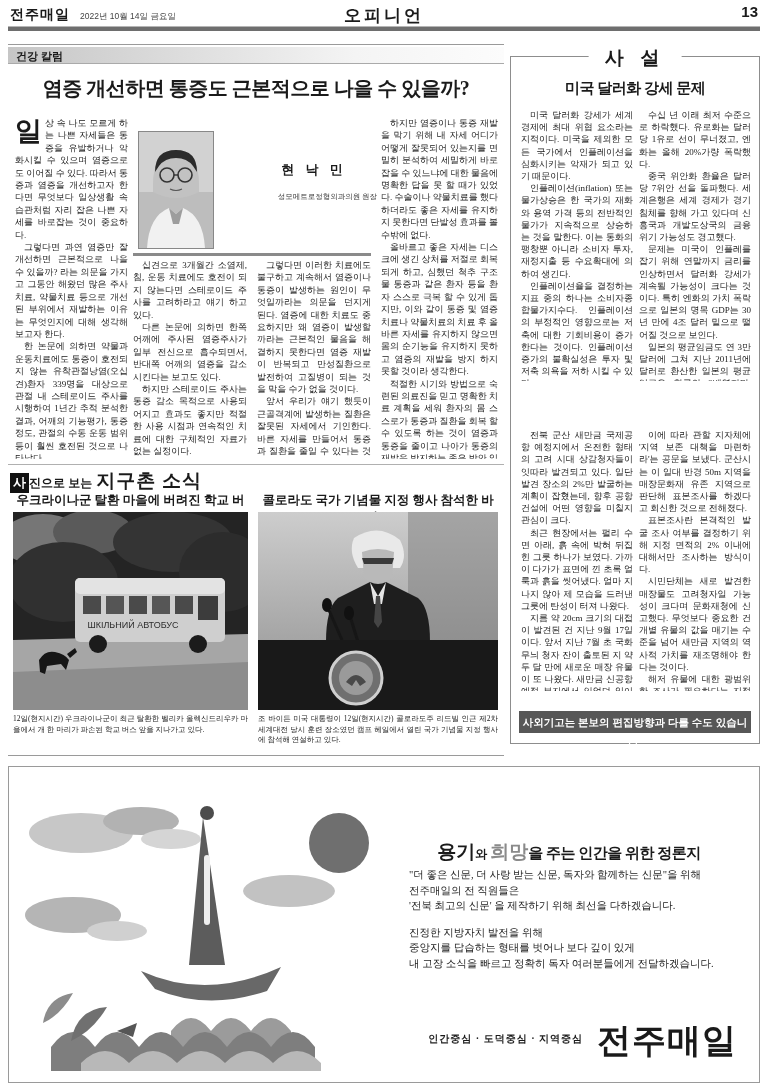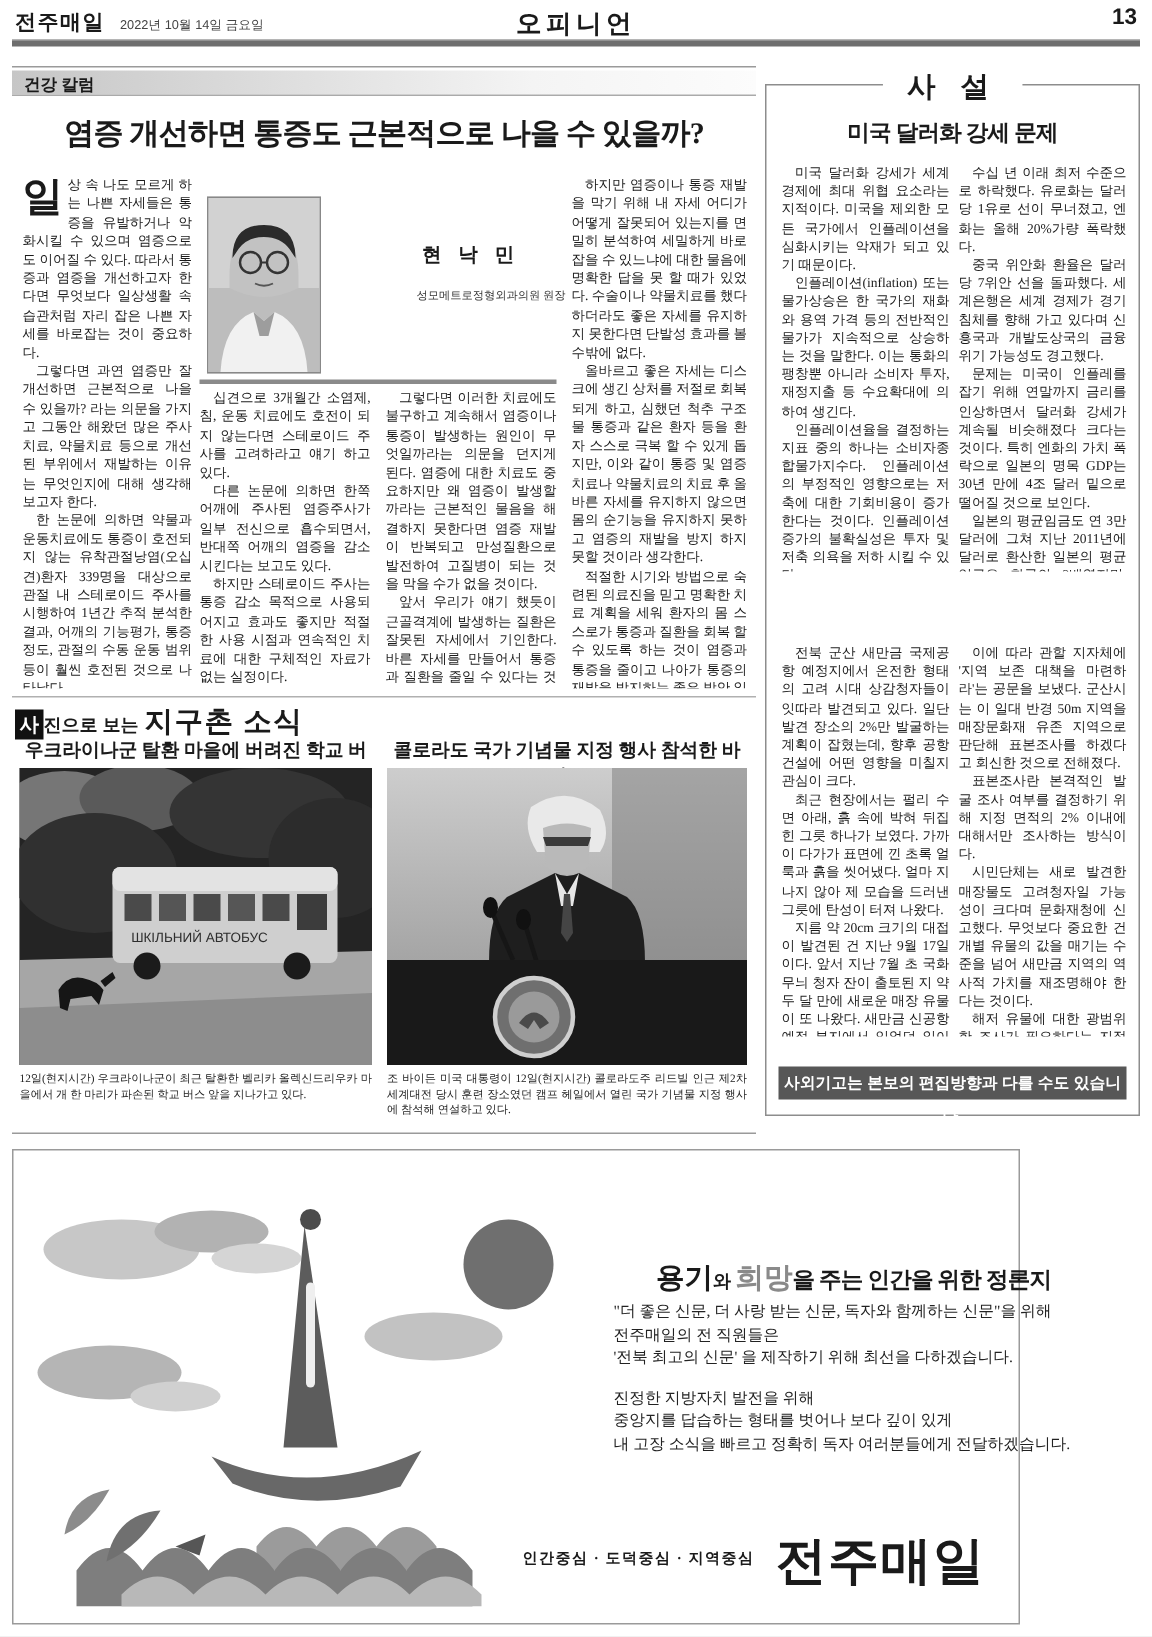--- a/index.html
+++ b/index.html
@@ -53,21 +53,21 @@
   .ed-t2 { top:340px; }
   .ed-col { position:absolute; font-size:9px; line-height:12.2px; text-align:justify; overflow:hidden; word-break:break-all;}
   .ed-col p { text-indent:9px; }
   .e1a { left:10px;  top:52px; width:112px; height:272px;}
   .e1b { left:128px; top:52px; width:112px; height:272px;}
   .e2a { left:10px;  top:372px; width:112px; height:262px;}
   .e2b { left:128px; top:372px; width:112px; height:262px;}
   .disclaimer { position:absolute; left:8px; right:8px; bottom:10px; height:22px; background:#575757; color:#fff;
     font-size:10.5px; font-weight:bold; text-align:center; line-height:22px; font-family:"Liberation Sans",sans-serif;}
   
-  .ad { position:absolute; left:8px; top:766px; width:672px; height:317px; border:1px solid #9a9a9a; background:#fff;}
+  .ad { position:absolute; left:8px; top:766px; width:752px; height:317px; border:1px solid #9a9a9a; background:#fff;}
   .ad-illus { position:absolute; left:12px; top:28px; width:370px; height:276px;}
   .ad-head { position:absolute; left:380px; top:72px; width:360px; text-align:center; white-space:nowrap;}
   .ah-big { font-size:19px; font-weight:bold; }
   .ah-hope { color:#8a8a8a; }
   .ah-mid { font-size:12px; font-weight:bold;}
   .ah-rest { font-size:15px; font-weight:bold; letter-spacing:-0.5px;}
   .ad-text { position:absolute; left:400px; top:100px; width:330px; font-size:10.5px; line-height:15.5px; color:#222;}
   .ad-text p { margin-bottom:11px; text-indent:0;}
   .ad-foot { position:absolute; right:22px; bottom:18px; text-align:right; white-space:nowrap;}
   .ad-tagline { font-size:10px; font-weight:bold; letter-spacing:1px; margin-right:14px; vertical-align:10px;}
@@ -189,21 +189,21 @@
   </section>
 
   <section class="editorial">
     <div class="ed-label">사 설</div>
 
     <h2 class="ed-title ed-t1">미국 달러화 강세 문제</h2>
     <div class="ed-col e1a">
       <span><p>미국 달러화 강세가 세계 경제에 최대 위협 요소라는 지적이다. 미국을 제외한 모든 국가에서 인플레이션을 심화시키는 악재가 되고 있기 때문이다.</p><p>인플레이션(inflation) 또는 물가상승은 한 국가의 재화와 용역 가격 등의 전반적인 물가가 지속적으로 상승하는 것을 말한다. 이는 통화의 팽창뿐 아니라 소비자 투자, 재정지출 등 수요확대에 의하여 생긴다.</p><p>인플레이션율을 결정하는 지표 중의 하나는 소비자종합물가지수다. 인플레이션의 부정적인 영향으로는 저축에 대한 기회비용이 증가한다는 것이다. 인플레이션 증가의 불확실성은 투자 및 저축 의욕을 저하 시킬 수 있다.</p></span>
     </div>
     <div class="ed-col e1b">
-      <span><p>수십 년 이래 최저 수준으로 하락했다. 유로화는 달러당 1유로 선이 무너졌고, 엔화는 올해 20%가량 폭락했다.</p><p>중국 위안화 환율은 달러당 7위안 선을 돌파했다. 세계은행은 세계 경제가 경기 침체를 향해 가고 있다며 신흥국과 개발도상국의 금융위기 가능성도 경고했다.</p><p>문제는 미국이 인플레를 잡기 위해 연말까지 금리를 인상하면서 달러화 강세가 계속될 비슷해졌다 크다는 것이다. 특히 엔화의 가치 폭락으로 일본의 명목 GDP는 30년 만에 4조 달러 밑으로 떨어질 것으로 보인다.</p><p>일본의 평균임금도 연 3만 달러에 그쳐 지난 2011년에 달러로 환산한 일본의 평균 임금은 한국의 2배였지만, 지금은 거의 비슷해졌다.</p></span>
+      <span><p>수십 년 이래 최저 수준으로 하락했다. 유로화는 달러당 1유로 선이 무너졌고, 엔화는 올해 20%가량 폭락했다.</p><p>중국 위안화 환율은 달러당 7위안 선을 돌파했다. 세계은행은 세계 경제가 경기 침체를 향해 가고 있다며 신흥국과 개발도상국의 금융위기 가능성도 경고했다.</p><p>문제는 미국이 인플레를 잡기 위해 연말까지 금리를 인상하면서 달러화 강세가 계속될 가능성이 크다는 것이다. 특히 엔화의 가치 폭락으로 일본의 명목 GDP는 30년 만에 4조 달러 밑으로 떨어질 것으로 보인다.</p><p>일본의 평균임금도 연 3만 달러에 그쳐 지난 2011년에 달러로 환산한 일본의 평균 임금은 한국의 2배였지만, 지금은 거의 비슷해졌다.</p></span>
     </div>
 
     <div class="ed-col e2a">
       <span><p>전북 군산 새만금 국제공항 예정지에서 온전한 형태의 고려 시대 상감청자들이 잇따라 발견되고 있다. 일단 발견 장소의 2%만 발굴하는 계획이 잡혔는데, 향후 공항 건설에 어떤 영향을 미칠지 관심이 크다.</p><p>최근 현장에서는 펄리 수면 아래, 흙 속에 박혀 뒤집힌 그릇 하나가 보였다. 가까이 다가가 표면에 낀 초록 얼룩과 흙을 씻어냈다. 얼마 지나지 않아 제 모습을 드러낸 그릇에 탄성이 터져 나왔다.</p><p>지름 약 20cm 크기의 대접이 발견된 건 지난 9월 17일이다. 앞서 지난 7월 초 국화무늬 청자 잔이 출토된 지 약 두 달 만에 새로운 매장 유물이 또 나왔다. 새만금 신공항 예정 부지에서 있었던 일이다.</p></span>
     </div>
     <div class="ed-col e2b">
       <span><p>이에 따라 관할 지자체에 '지역 보존 대책을 마련하라'는 공문을 보냈다. 군산시는 이 일대 반경 50m 지역을 매장문화재 유존 지역으로 판단해 표본조사를 하겠다고 회신한 것으로 전해졌다.</p><p>표본조사란 본격적인 발굴 조사 여부를 결정하기 위해 지정 면적의 2% 이내에 대해서만 조사하는 방식이다.</p><p>시민단체는 새로 발견한 매장물도 고려청자일 가능성이 크다며 문화재청에 신고했다. 무엇보다 중요한 건 개별 유물의 값을 매기는 수준을 넘어 새만금 지역의 역사적 가치를 재조명해야 한다는 것이다.</p><p>해저 유물에 대한 광범위한 조사가 필요하다는 지적도 있다. 새만금 국제공항 사업은 예비타당성 조사 면제로 한동안 시끄러웠다. 이제는 또 고려청자라는 새 변수가 어떤 영향을 줄지 관심이 모아진다.</p></span>
     </div>
 
     <div class="disclaimer">사외기고는 본보의 편집방향과 다를 수도 있습니다.</div>

